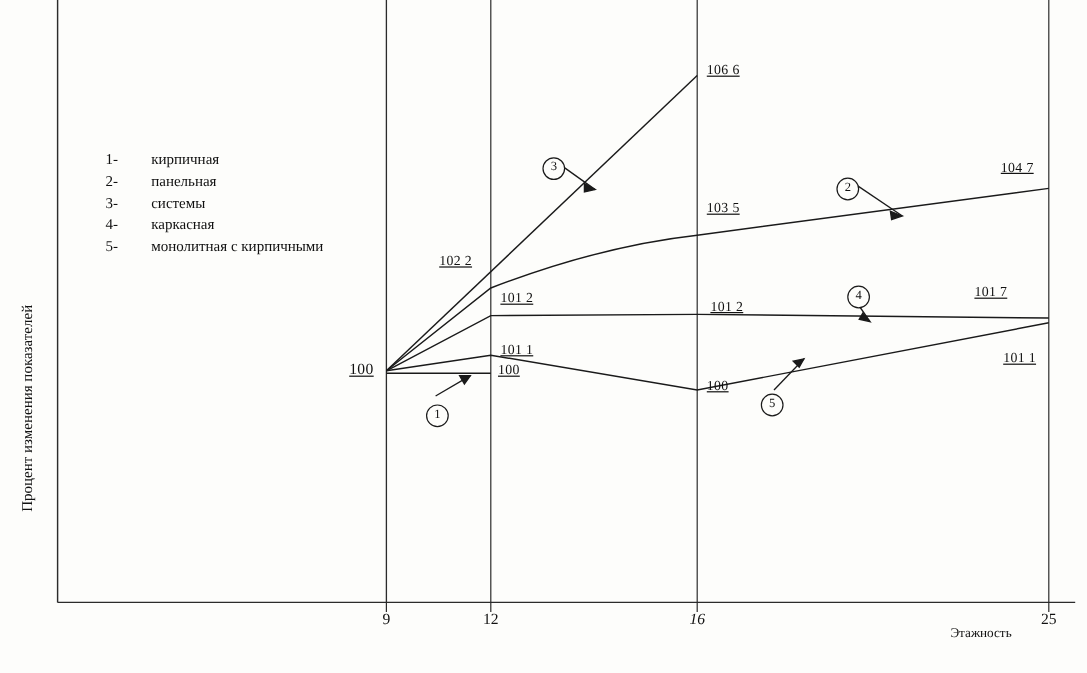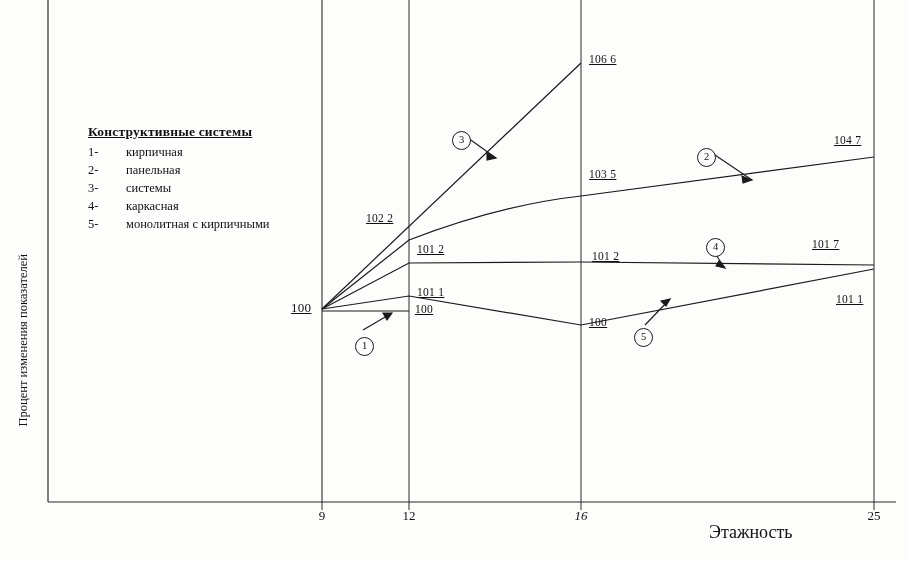--- a/index.html
+++ b/index.html
@@ -60,23 +60,23 @@
     position: absolute;
     left: 16px;
     top: 254px;
     font-size: 12.5px;
     white-space: nowrap;
     transform-origin: left top;
     transform: rotate(-90deg) translate(-100%, 0);
   }
   .x-axis-title {
     position: absolute;
-    left: 709px;
+    left: 792px;
     top: 522px;
-    font-size: 18px;
+    font-size: 11px;
   }
   .tick-label {
     position: absolute;
     font-size: 13px;
     text-align: center;
   }
   .pt-label {
     position: absolute;
     font-size: 11.5px;
     white-space: nowrap;
@@ -141,21 +141,20 @@
       <line x1="716" y1="255" x2="725" y2="268"></line>
       <path d="M725,268 L719,261 L716,266 Z" fill="#1a1a1a"></path>
     </g>
     <g stroke="#1a1a1a" stroke-width="1.1" fill="none">
       <line x1="645" y1="325" x2="670" y2="299"></line>
       <path d="M670,299 L661,301 L666,306 Z" fill="#1a1a1a"></path>
     </g>
   </svg>
 
   <div class="legend">
-    <div class="legend-title">Конструктивные системы</div>
     <div class="legend-row">
       <span class="legend-key">1-</span>
       <span class="legend-label">кирпичная</span>
     </div>
     <div class="legend-row">
       <span class="legend-key">2-</span>
       <span class="legend-label">панельная</span>
     </div>
     <div class="legend-row">
       <span class="legend-key">3-</span>

